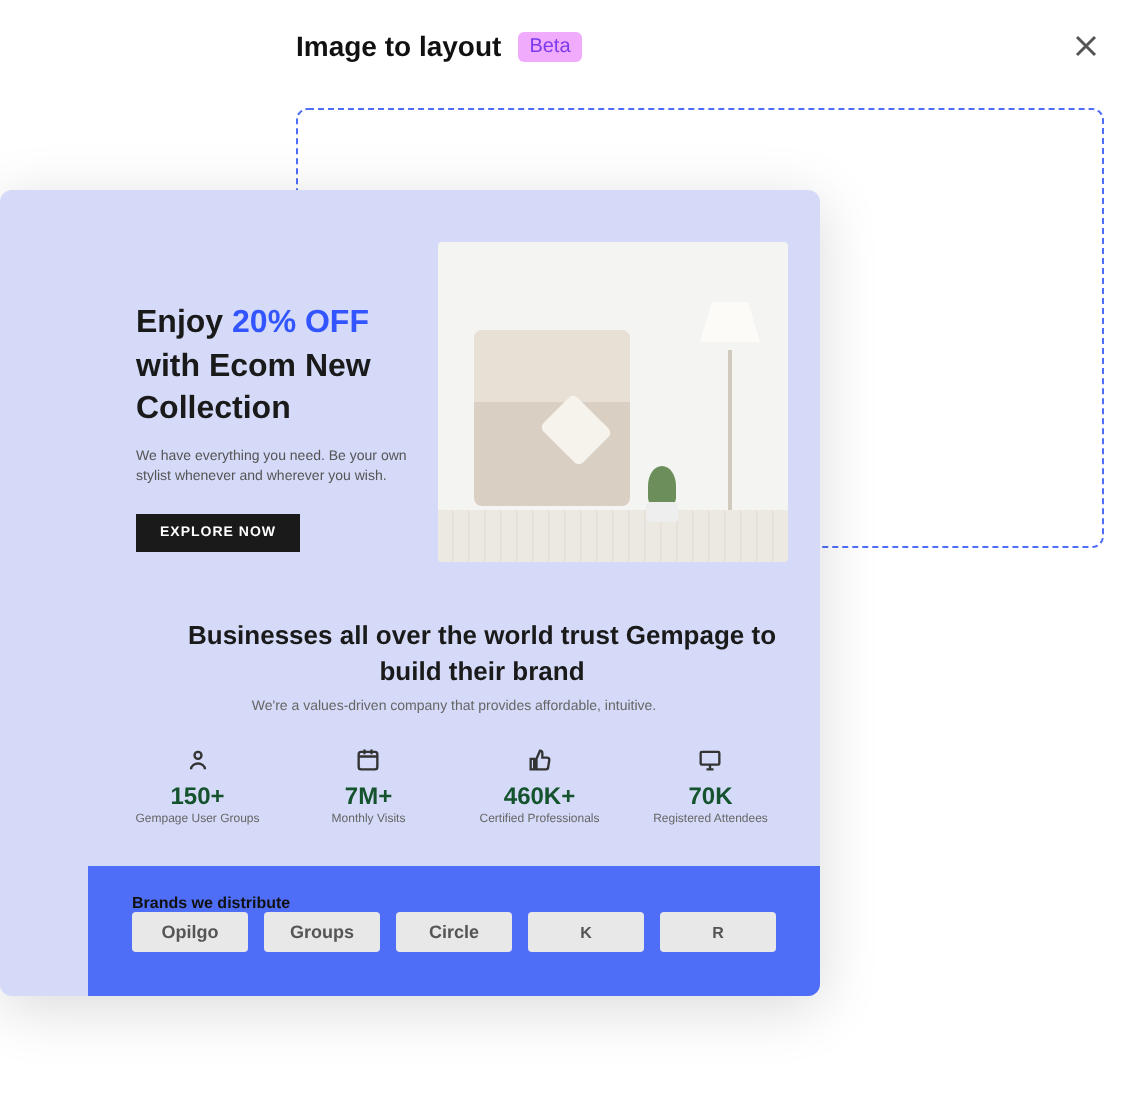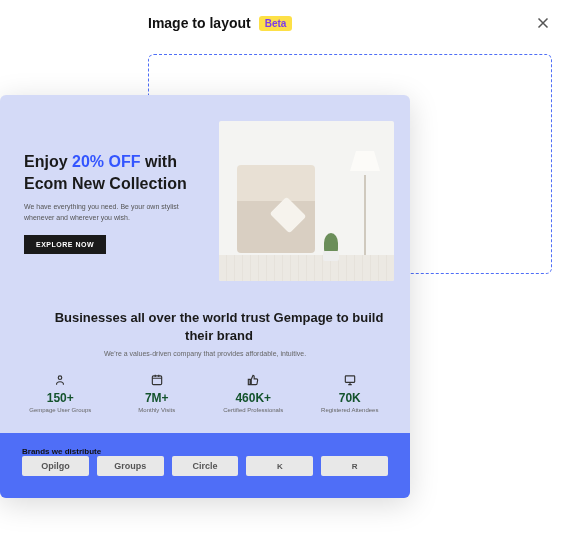--- a/index.html
+++ b/index.html
@@ -1,35 +1,35 @@
 <!DOCTYPE html>
 <html><head>
 <meta charset="utf-8">
 <style>
 * { margin: 0; padding: 0; box-sizing: border-box; }
 body { font-family: -apple-system, BlinkMacSystemFont, "Segoe UI", Arial, sans-serif; background: #fff; width: 570px; height: 550px; overflow: hidden; position: relative; }
 
 .modal-frame { position: absolute; left: 130px; top: 0; width: 440px; height: 420px; background: #fff; border-radius: 8px; }
 .modal-header { display: flex; justify-content: space-between; align-items: center; padding: 14px 18px; }
 .modal-title { font-size: 14px; font-weight: 600; color: #111; display: flex; align-items: flex-end; gap: 8px; }
-.badge-beta { font-size: 10px; background: #fde047; color: #7c3aed; padding: 2px 6px; border-radius: 3px; font-weight: 700; }
+.badge-beta { font-size: 10px; background: #f0abfc; color: #7c3aed; padding: 2px 6px; border-radius: 3px; font-weight: 400; }
 .close-x { width: 18px; height: 18px; cursor: pointer; color: #555; }
 .close-x svg { width: 100%; height: 100%; }
 
 .dropzone { margin: 8px 18px 0 18px; border: 1.5px dashed #4f6ef7; border-radius: 6px; height: 220px; display: flex; flex-direction: column; align-items: center; justify-content: center; gap: 10px; position: relative; }
 .dropzone .plus { color: #4f6ef7; font-size: 16px; font-weight: bold; }
 .dropzone-line { font-size: 13px; color: #333; font-weight: 600; }
 
 .meta-lines { padding: 14px 22px 0 22px; display: flex; flex-direction: column; gap: 10px; }
 .pill-row { display: flex; gap: 8px; align-items: center; }
 .pill { font-size: 11px; border: 1px solid #e2e2e2; padding: 4px 10px; border-radius: 12px; color: #444; }
 .copy-line { font-size: 11px; color: #555; }
 .copy-line .link { text-decoration: underline; cursor: pointer; }
 
-.preview-card { position: absolute; left: 0; top: 95px; width: 410px; background: #d4daf7; border-radius: 6px; overflow: hidden; box-shadow: 0 6px 30px rgba(0,0,0,0.15); }
+.preview-card { position: absolute; left: 0; top: 95px; width: 410px; background: #d4daf7; border-radius: 6px; overflow: hidden; box-shadow: 0 6px 30px rgba(0,0,0,0.15); padding-left: 44px; }
 
 .hero { display: flex; padding: 26px 16px 10px 24px; gap: 8px; align-items: flex-start; }
 .hero-copy { flex: 1; padding-top: 30px; }
 .hero-title { font-size: 16px; font-weight: 700; color: #1a1a1a; line-height: 1.35; }
 .hero-title .accent { color: #3355ff; }
 .hero-sub { font-size: 7px; color: #555; margin-top: 8px; line-height: 1.5; max-width: 160px; }
 .btn-explore { display: inline-block; margin-top: 12px; background: #1a1a1a; color: #fff; font-size: 7px; padding: 6px 12px; letter-spacing: 0.5px; font-weight: 600; }
 
 .hero-img { width: 175px; height: 160px; background: #f4f4f2; border-radius: 2px; position: relative; overflow: hidden; }
 .chair { position: absolute; left: 18px; bottom: 28px; width: 78px; height: 58px; background: #d9cfc2; border-radius: 4px; }

